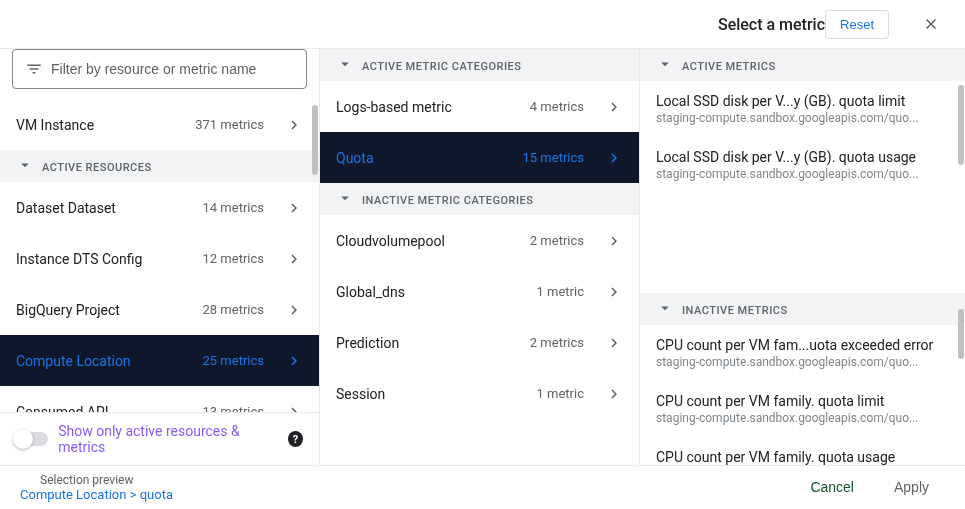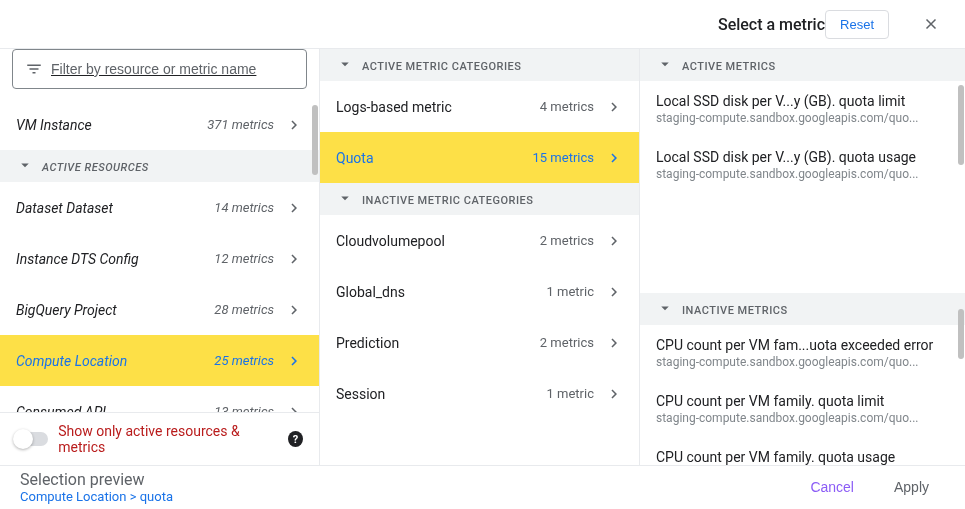--- a/index.html
+++ b/index.html
@@ -81,21 +81,20 @@
     .filter-wrap {
       padding: 0px 12px 10px 12px;
     }
     .filter-input-wrap {
       display: flex;
       align-items: center;
       border: 1px solid #80868b;
       border-radius: 4px;
       padding: 8px 12px;
       height: 40px;
-      text-decoration: underline;
     }
     .filter-icon {
       color: #5f6368;
       margin-right: 8px;
       display: flex;
       align-items: center;
     }
     .filter-input {
       border: none;
       outline: none;
@@ -108,37 +107,37 @@
     }
     .row {
       display: flex;
       align-items: center;
       justify-content: space-between;
       padding: 14px 16px;
       cursor: pointer;
       height: 51px;
     }
     .row.selected {
-      background: #fde047;
+      background: #0f172a;
     }
     .row.selected .row-label,
     .row.selected .row-count {
       color: #1a73e8;
     }
     .row.selected .chevron-right {
       color: #1a73e8;
     }
     .row-label {
       font-size: 14px;
       color: #202124;
     }
     .row-right {
       display: flex;
       align-items: center;
-      gap: 11px;
+      gap: 21px;
     }
     .row-count {
       font-size: 13px;
       color: #5f6368;
     }
     .chevron-right {
       color: #5f6368;
       display: flex;
       align-items: center;
     }
@@ -174,21 +173,20 @@
     .metric-sub {
       font-size: 12px;
       color: #80868b;
       white-space: nowrap;
       overflow: hidden;
       text-overflow: ellipsis;
     }
     .col-1-scroll {
       flex: 1;
       overflow-y: auto;
-      font-style: italic;
     }
     .toggle-area {
       padding: 10px 16px;
       display: flex;
       align-items: center;
       gap: 10px;
       border-top: 1px solid #e8eaed;
       background: #fff;
     }
     .toggle-switch {
@@ -204,21 +202,21 @@
       height: 20px;
       background: #fff;
       border-radius: 50%;
       position: absolute;
       left: -3px;
       top: -3px;
       box-shadow: 0 1px 3px rgba(0,0,0,0.3);
     }
     .toggle-label {
       font-size: 14px;
-      color: #b91c1c;
+      color: #8b5cf6;
     }
     .help-icon {
       width: 16px;
       height: 16px;
       background: #202124;
       border-radius: 50%;
       color: #fff;
       font-size: 11px;
       font-weight: bold;
       display: inline-flex;
@@ -230,37 +228,38 @@
       justify-content: space-between;
       align-items: center;
       padding: 2px 20px;
       height: 42px;
     }
     .preview {
       display: flex;
       flex-direction: column;
     }
     .preview-label {
-      font-size: 16px;
-      color: #5f6368;
+      font-size: 12px;
+      color: #5f6368;
+      margin-left: 20px;
     }
     .preview-value {
       font-size: 13px;
       color: #1a73e8;
     }
     .footer-btns {
       display: flex;
       gap: 8px;
     }
     .btn-text {
       background: none;
       border: none;
       font-size: 14px;
       font-weight: 500;
-      color: #8b5cf6;
+      color: #14532d;
       padding: 8px 16px;
       cursor: pointer;
       border-radius: 4px;
     }
     .btn-text.primary {
       color: #5f6368;
     }
     .scrollbar-indicator {
       position: absolute;
       right: 1px;

